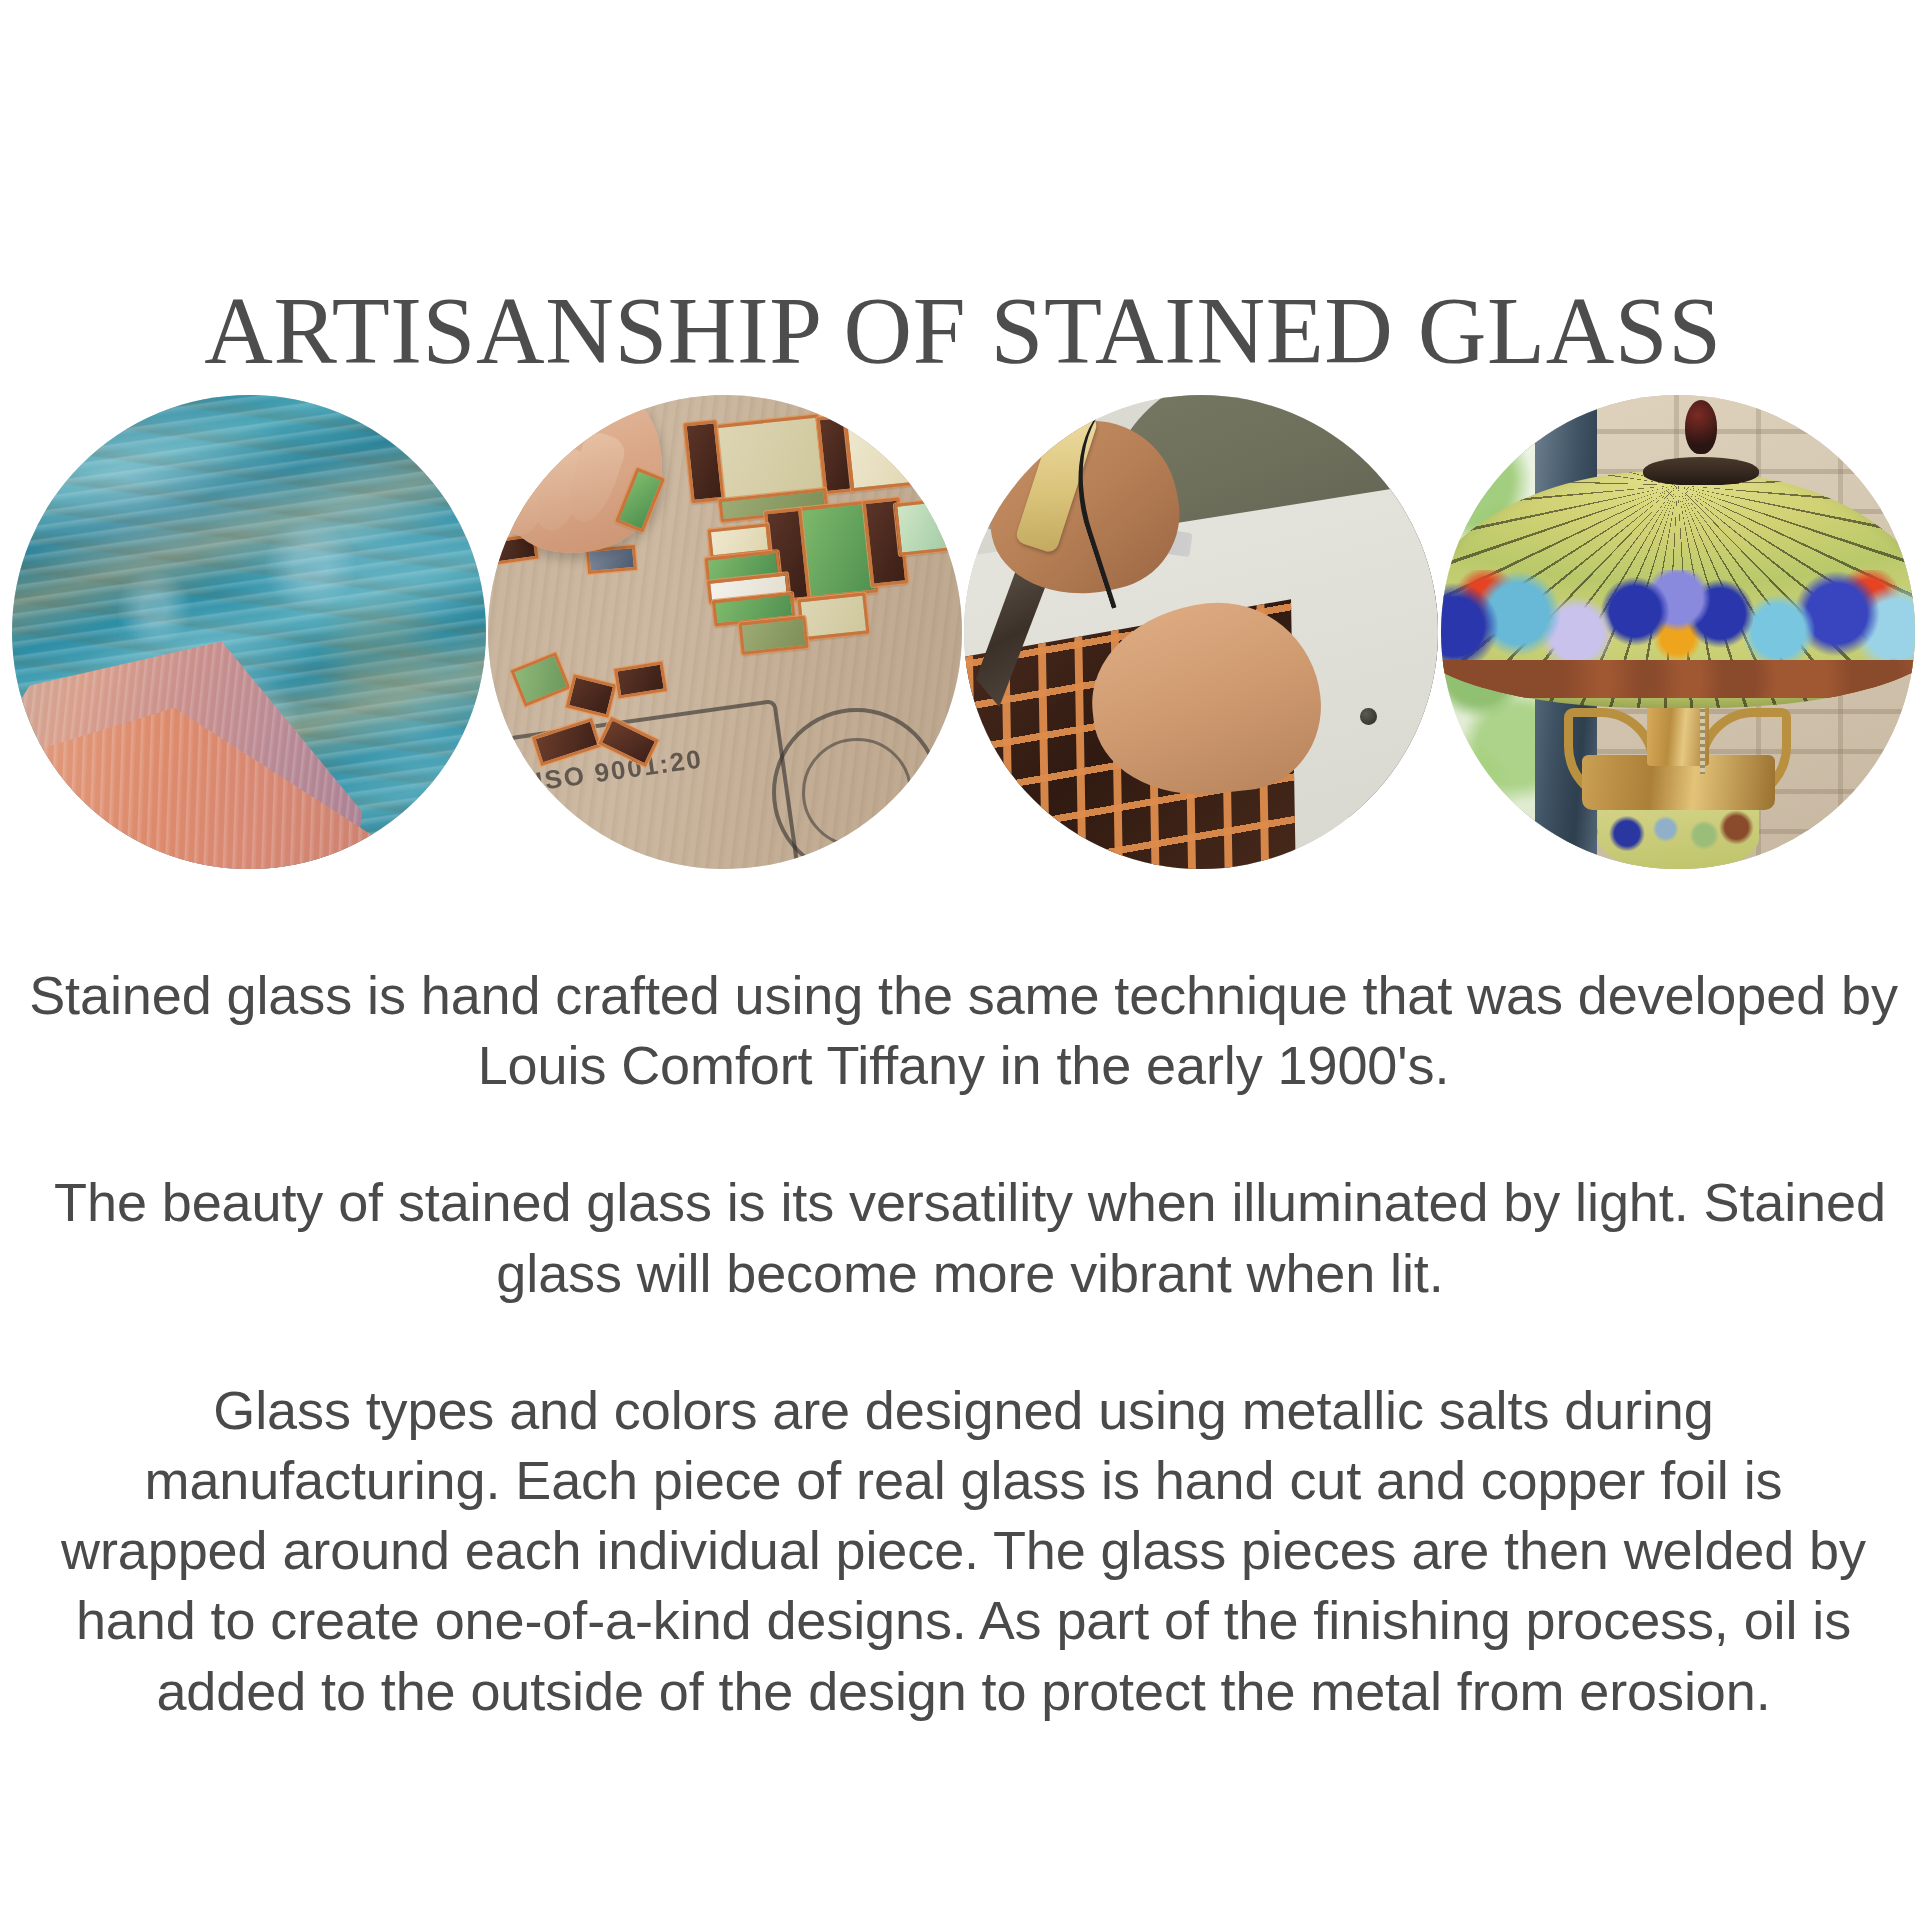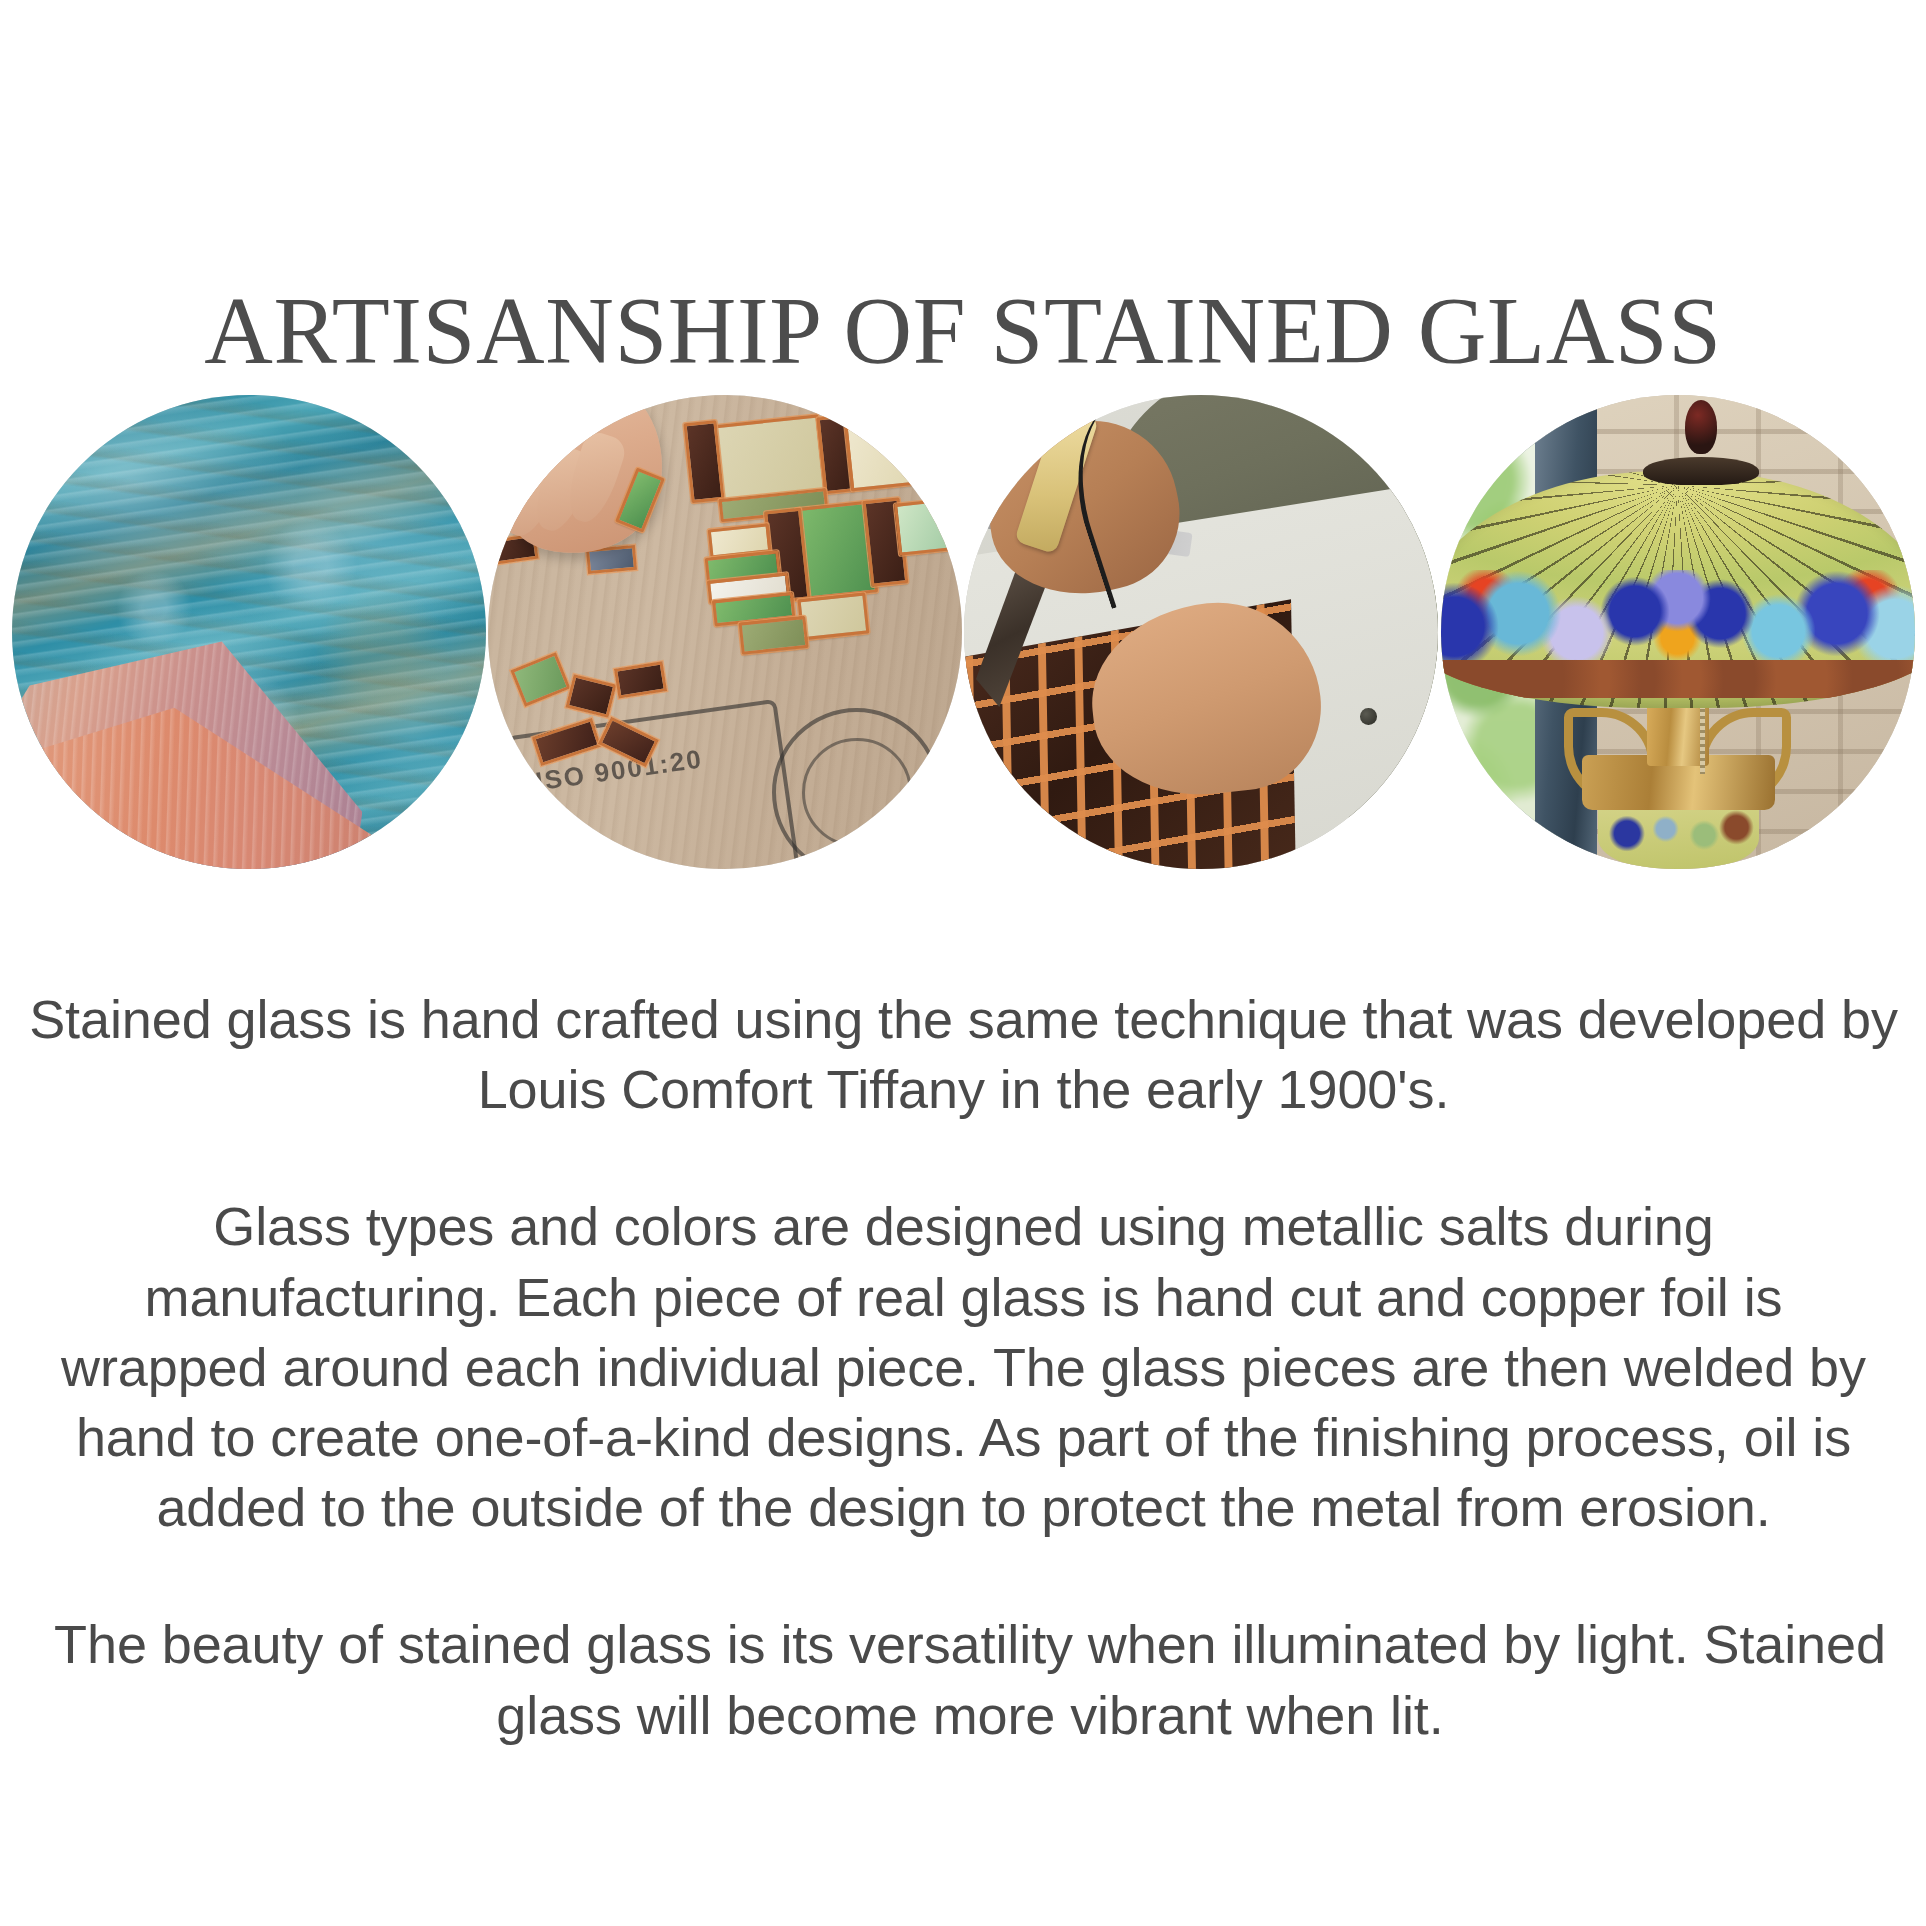--- a/index.html
+++ b/index.html
@@ -468,21 +468,20 @@
     border-radius: 7.7px 7.7px 40% 40%;
   }
 
   
   .copy {
     position: absolute;
     top: 960px;
     left: 26px;
     width: 1875px;
     text-align: center;
-    margin-top: 24px;
   }
   .para {
     font-size: 54px;
     font-weight: 300;
     line-height: 1.30;
     color: #4a4a4a;
     letter-spacing: -0.1px;
     margin: 0;
   }
   .para + .para {
@@ -586,18 +585,18 @@
         <div class="c4-scallop"></div>
       </div>
       <div class="c4-cap"></div>
       <div class="c4-finial"></div>
     </div>
 
   </div>
 
   <div class="copy">
     <p class="para p1">Stained glass is hand crafted using the same technique that was developed by Louis Comfort Tiffany in the early 1900's.</p>
+    <p class="para p3">The beauty of stained glass is its versatility when illuminated by light. Stained glass will become more vibrant when lit.</p>
     <p class="para p2">Glass types and colors are designed using metallic salts during manufacturing. Each piece of real glass is hand cut and copper foil is wrapped around each individual piece. The glass pieces are then welded by hand to create one-of-a-kind designs. As part of the finishing process, oil is added to the outside of the design to protect the metal from erosion.</p>
-    <p class="para p3">The beauty of stained glass is its versatility when illuminated by light. Stained glass will become more vibrant when lit.</p>
   </div>
 
 </div>
 
 
 </body></html>

